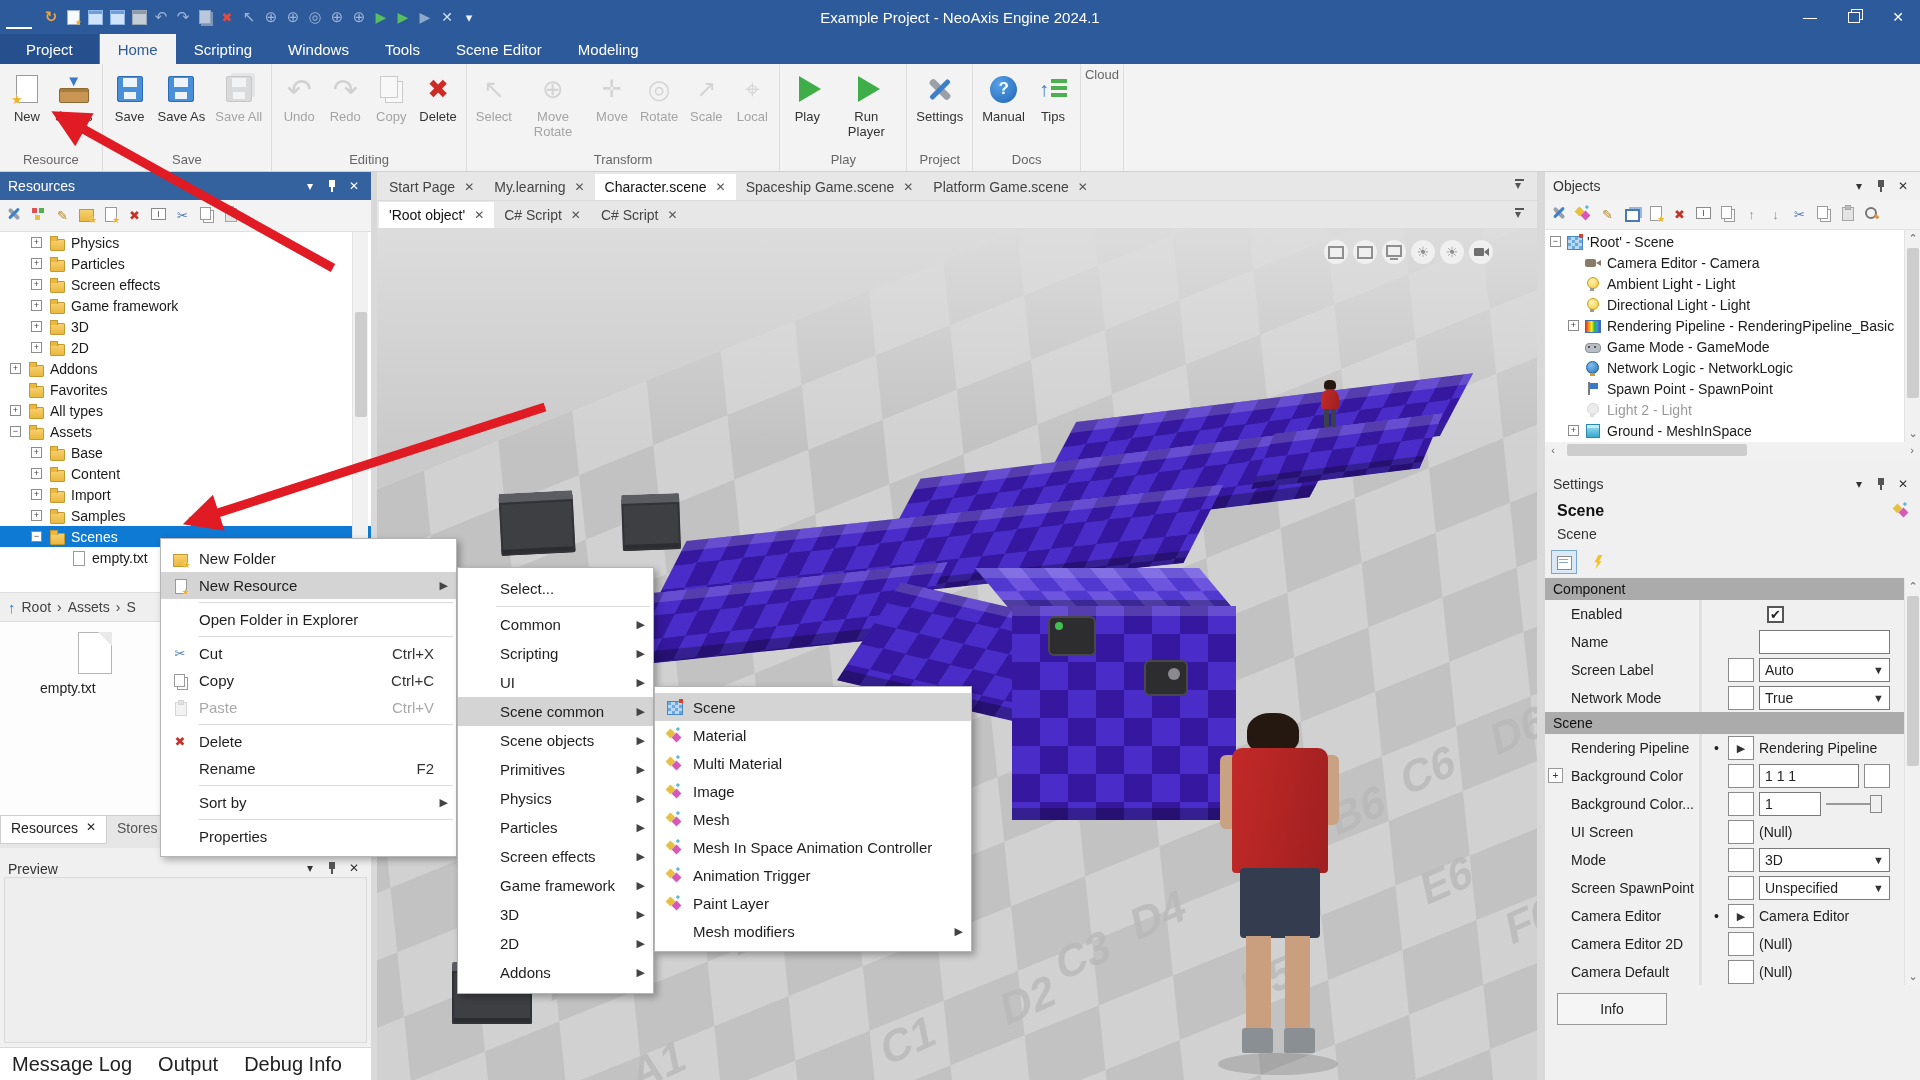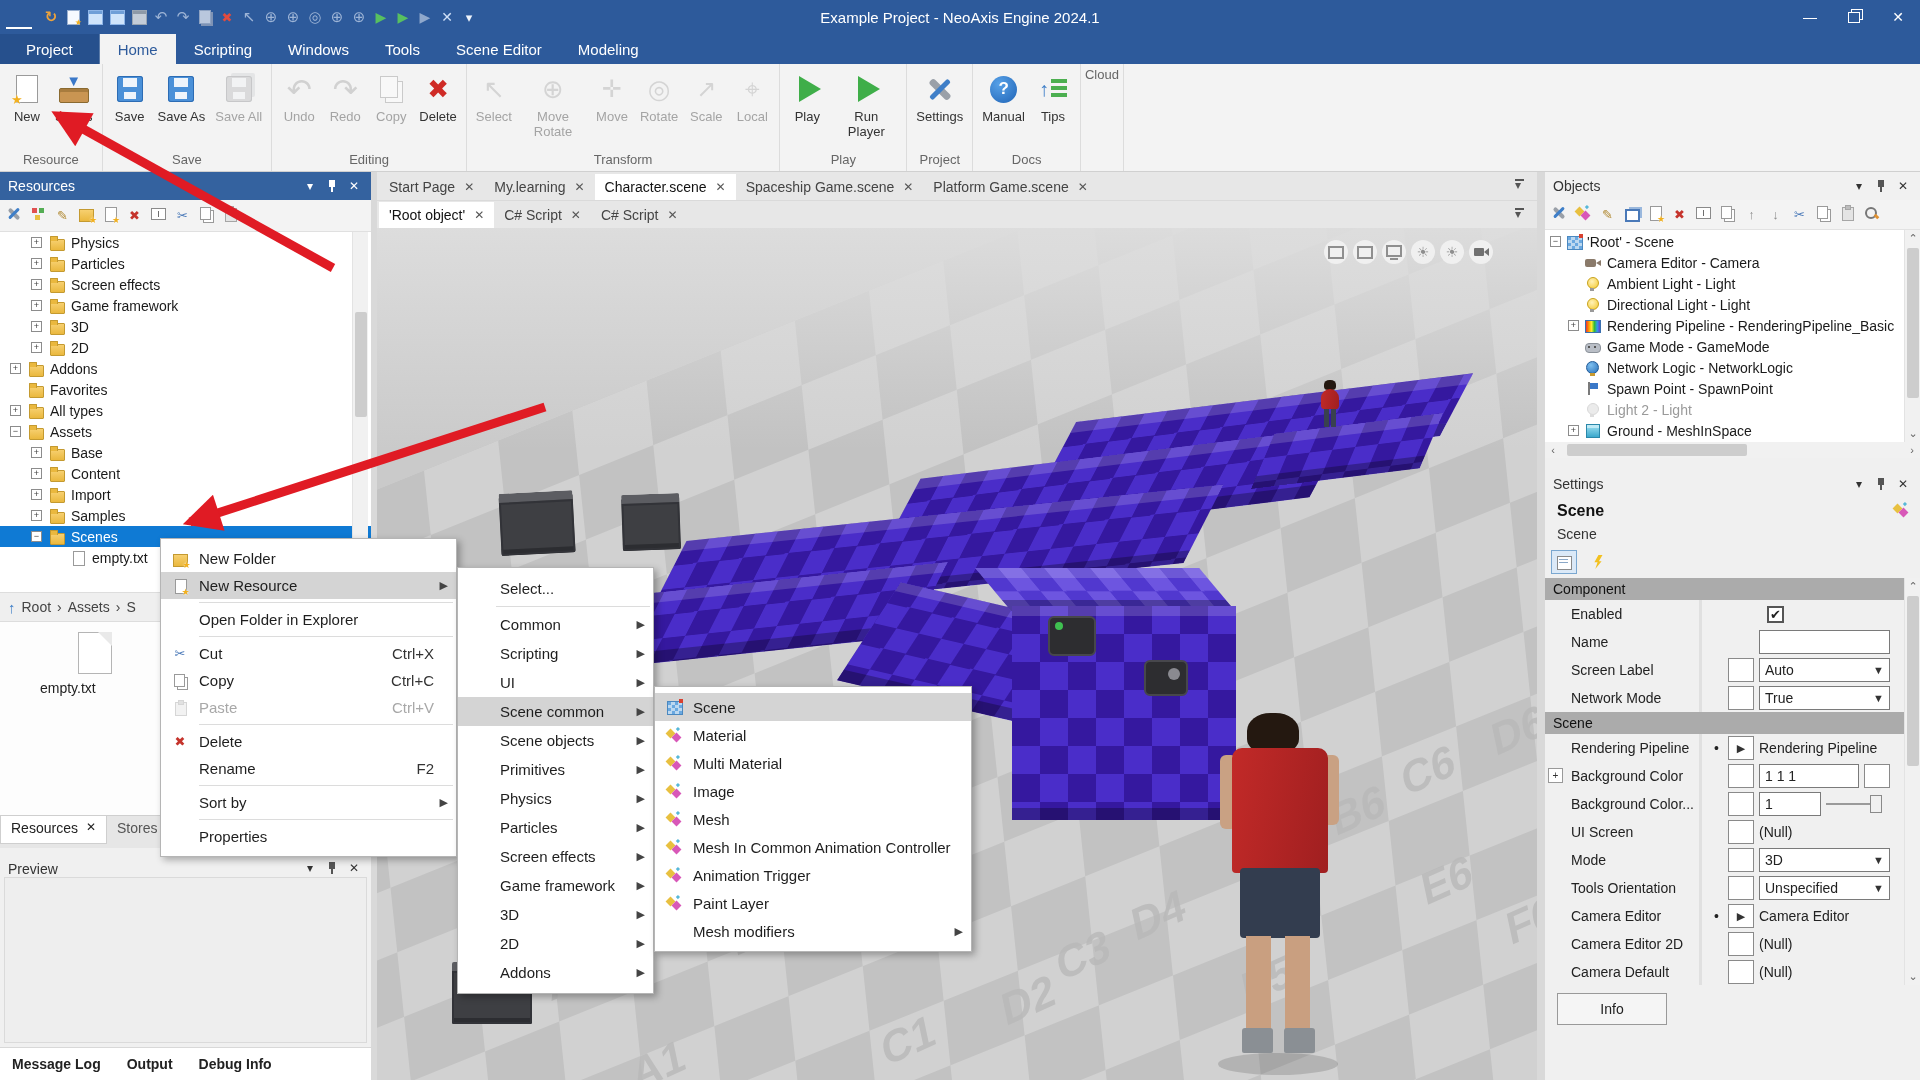--- a/index.html
+++ b/index.html
@@ -144,21 +144,21 @@
   .file-item { position:absolute; left:40px; top:10px; width:110px; text-align:center; }
   .file-item .bigdoc { position:relative; width:34px; height:42px; margin:0 auto; background:#fff; border:1px solid #b5b5b5; }
   .file-item .bigdoc::after { content:""; position:absolute; right:-1px; top:-1px; border:7px solid #e9e9e9; border-left-color:transparent; border-bottom-color:transparent; }
   .file-item .flabel { margin-top:6px; font-size:14px; color:#222; text-align:left; }
   .res-tabs { position:absolute; left:0; top:643px; width:100%; height:33px; background:#e6e6e6; border-top:1px solid #cfcfcf; display:flex; align-items:flex-start; }
   .res-tab { height:28px; padding:4px 10px 0 10px; font-size:14px; color:#555; display:flex; gap:8px; }
   .res-tab.active { background:#fff; color:#222; border:1px solid #cfcfcf; border-top:none; }
   .prev-head { position:absolute; left:0; top:676px; width:100%; height:29px; background:#f0f0f0; color:#333;align-items:flex-end; }
   .prev-body { position:absolute; left:4px; top:705px; width:363px; height:166px; background:#eeeeee; border:1px solid #dadada; }
   .statusbar { position:absolute; left:0; top:875px; width:100%; bottom:0; background:#fff; border-top:1px solid #d8d8d8; display:flex; align-items:center; gap:26px; padding:0 12px; }
-  .statustab { font-size:14px; color:#222;font-weight:bold; }
+  .statustab { font-size:20px; color:#222; }
 
   
   .center { position:absolute; left:377px; top:172px; width:1160px; bottom:0; background:#e7e7e7; }
   .tabrow { position:relative; height:28px; background:#e7e7e7; display:flex; align-items:flex-end; padding-left:2px; }
   .dtab { height:26px; display:flex; align-items:center; padding:0 10px; font-size:14px; color:#444; gap:9px; }
   .dtab.active { background:#fff; color:#111; }
   .dtab .tx { font-size:12px; color:#555; }
   .tablist-btn { position:absolute; right:8px; top:5px; }
   .viewport { position:absolute; left:0; top:56px; width:100%; bottom:0; background:#cacaca; overflow:hidden; }
   .gchecker { position:absolute; left:-40%; top:-30%; width:220%; height:280%; background:conic-gradient(#d1d1d1 0 25%,#c2c2c2 0 50%,#d1d1d1 0 75%,#c2c2c2 0); background-size:160px 160px; transform:rotate(-22deg) skewX(-16deg) scaleY(.78); }
@@ -888,21 +888,21 @@
             <div class="sg-ctrl">
               <span class="slot-b"></span>
               <span class="slot-box"></span>
               <span class="sg-select">
                 <span>3D</span>
                 <span class="car">▼</span>
               </span>
             </div>
           </div>
           <div class="sg-row">
-            <div class="sg-label">Tools Orientation</div>
+            <div class="sg-label">Screen SpawnPoint</div>
             <div class="sg-ctrl">
               <span class="slot-b"></span>
               <span class="slot-box"></span>
               <span class="sg-select">
                 <span>Unspecified</span>
                 <span class="car">▼</span>
               </span>
             </div>
           </div>
           <div class="sg-row">
@@ -1104,21 +1104,21 @@
         <span class="cmicon">
           <span class="ic ic-material"></span>
         </span>
         <span class="cmlabel">Mesh</span>
         <span class="cmarrow"></span>
       </div>
       <div class="cm-item">
         <span class="cmicon">
           <span class="ic ic-material"></span>
         </span>
-        <span class="cmlabel">Mesh In Common Animation Controller</span>
+        <span class="cmlabel">Mesh In Space Animation Controller</span>
         <span class="cmarrow"></span>
       </div>
       <div class="cm-item">
         <span class="cmicon">
           <span class="ic ic-material"></span>
         </span>
         <span class="cmlabel">Animation Trigger</span>
         <span class="cmarrow"></span>
       </div>
       <div class="cm-item">

